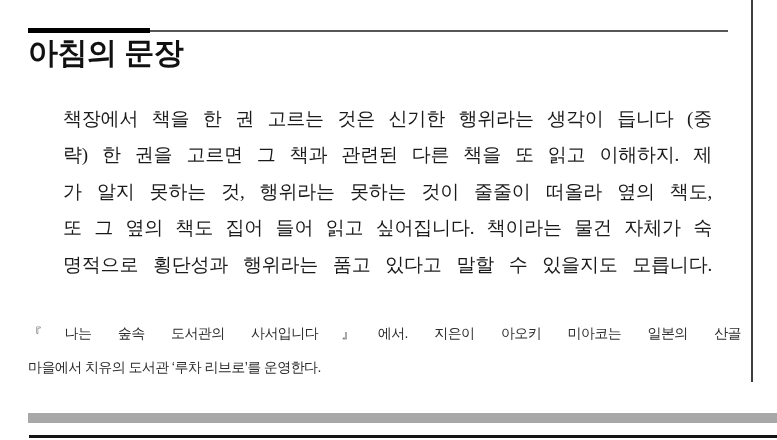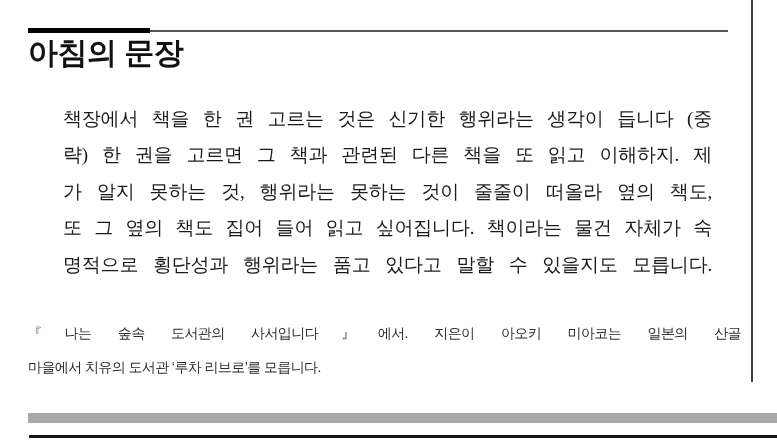--- a/index.html
+++ b/index.html
@@ -127,21 +127,21 @@
   <div class="quote-block">
     <div class="quote-line">책장에서 책을 한 권 고르는 것은 신기한 행위라는 생각이 듭니다 (중</div>
     <div class="quote-line">략) 한 권을 고르면 그 책과 관련된 다른 책을 또 읽고 이해하지. 제</div>
     <div class="quote-line">가 알지 못하는 것, 행위라는 못하는 것이 줄줄이 떠올라 옆의 책도,</div>
     <div class="quote-line">또 그 옆의 책도 집어 들어 읽고 싶어집니다. 책이라는 물건 자체가 숙</div>
     <div class="quote-line">명적으로 횡단성과 행위라는 품고 있다고 말할 수 있을지도 모릅니다.</div>
   </div>
 
   <div class="attribution-block">
     <div class="attribution-line justified">『나는 숲속 도서관의 사서입니다』에서. 지은이 아오키 미아코는 일본의 산골</div>
-    <div class="attribution-line">마을에서 치유의 도서관 ‘루차 리브로’를 모릅니다.</div>
+    <div class="attribution-line">마을에서 치유의 도서관 ‘루차 리브로’를 운영한다.</div>
   </div>
 
   <div class="vertical-rule"></div>
 
   <div class="divider-gray-bar"></div>
   <div class="bottom-black-rule"></div>
 
 </div>
 
 </body></html>

